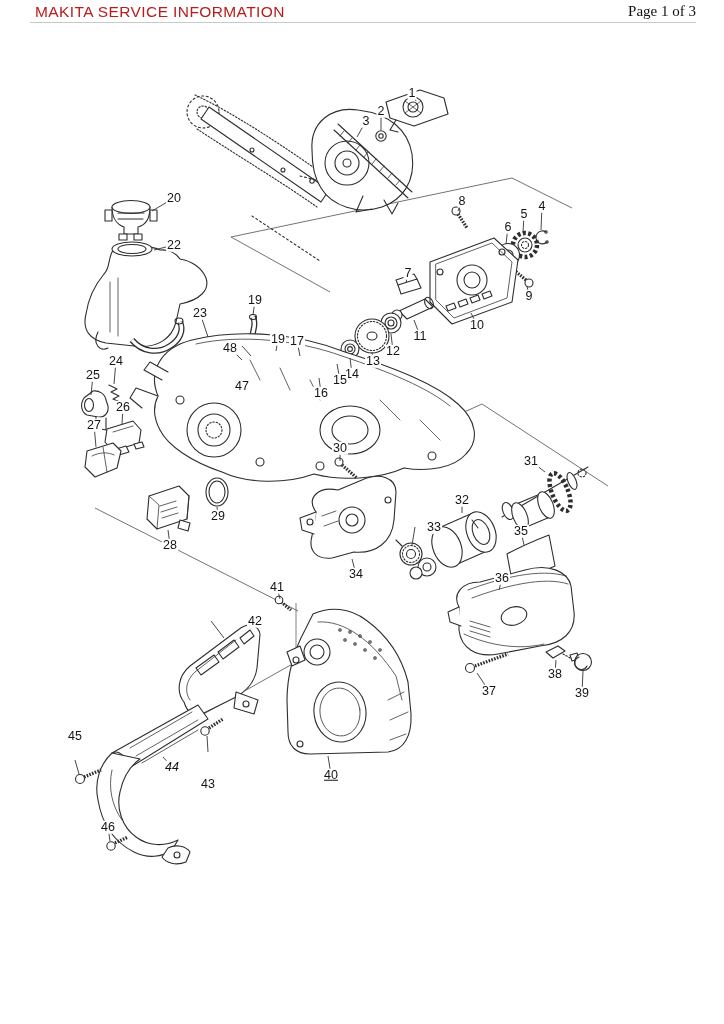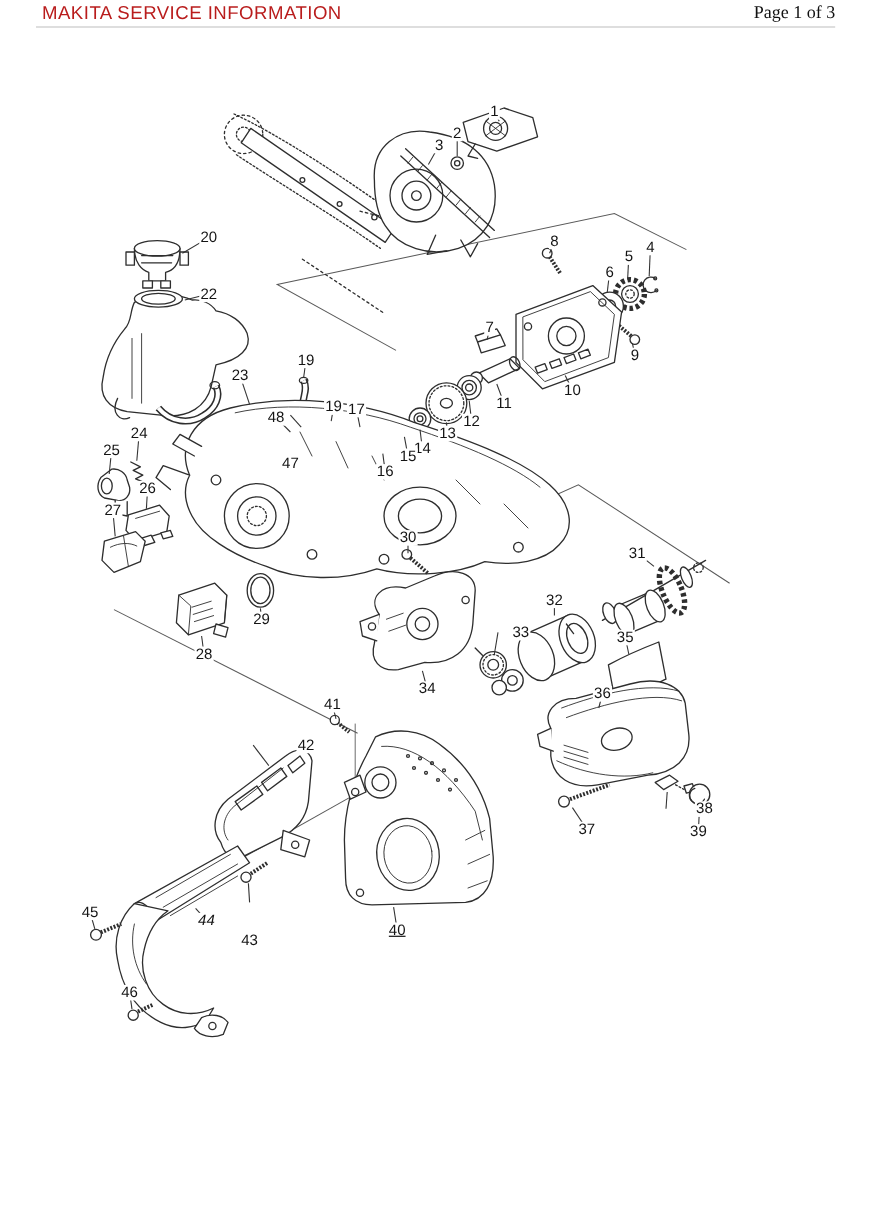--- a/index.html
+++ b/index.html
@@ -446,25 +446,25 @@
       <span class="plbl" style="left: 170px; top: 545px;">28</span>
       <span class="plbl" style="left: 218px; top: 516px;">29</span>
       <span class="plbl" style="left: 340px; top: 448px;">30</span>
       <span class="plbl" style="left: 531px; top: 461px;">31</span>
       <span class="plbl" style="left: 462px; top: 500px;">32</span>
       <span class="plbl" style="left: 434px; top: 527px;">33</span>
       <span class="plbl" style="left: 356px; top: 574px;">34</span>
       <span class="plbl" style="left: 521px; top: 531px;">35</span>
       <span class="plbl" style="left: 502px; top: 578px;">36</span>
       <span class="plbl" style="left: 489px; top: 691px;">37</span>
-      <span class="plbl" style="left: 587px; top: 674px;">38</span>
+      <span class="plbl" style="left: 555px; top: 674px;">38</span>
       <span class="plbl" style="left: 582px; top: 693px;">39</span>
       <span class="plbl" style="left: 331px; top: 775px; text-decoration: underline;">40</span>
       <span class="plbl" style="left: 277px; top: 587px;">41</span>
       <span class="plbl" style="left: 211px; top: 621px; margin-left: 44px;">42</span>
       <span class="plbl" style="left: 208px; top: 784px;">43</span>
       <span class="plbl" style="left: 172px; top: 767px; font-style: italic;">44</span>
-      <span class="plbl" style="left: 75px; top: 760px;">45</span>
+      <span class="plbl" style="left: 75px; top: 736px;">45</span>
       <span class="plbl" style="left: 108px; top: 827px;">46</span>
       <span class="plbl" style="left: 242px; top: 346px; margin-top: 40px;">47</span>
       <span class="plbl" style="left: 230px; top: 348px;">48</span>
     </div>
 </div>
 
 </body></html>

